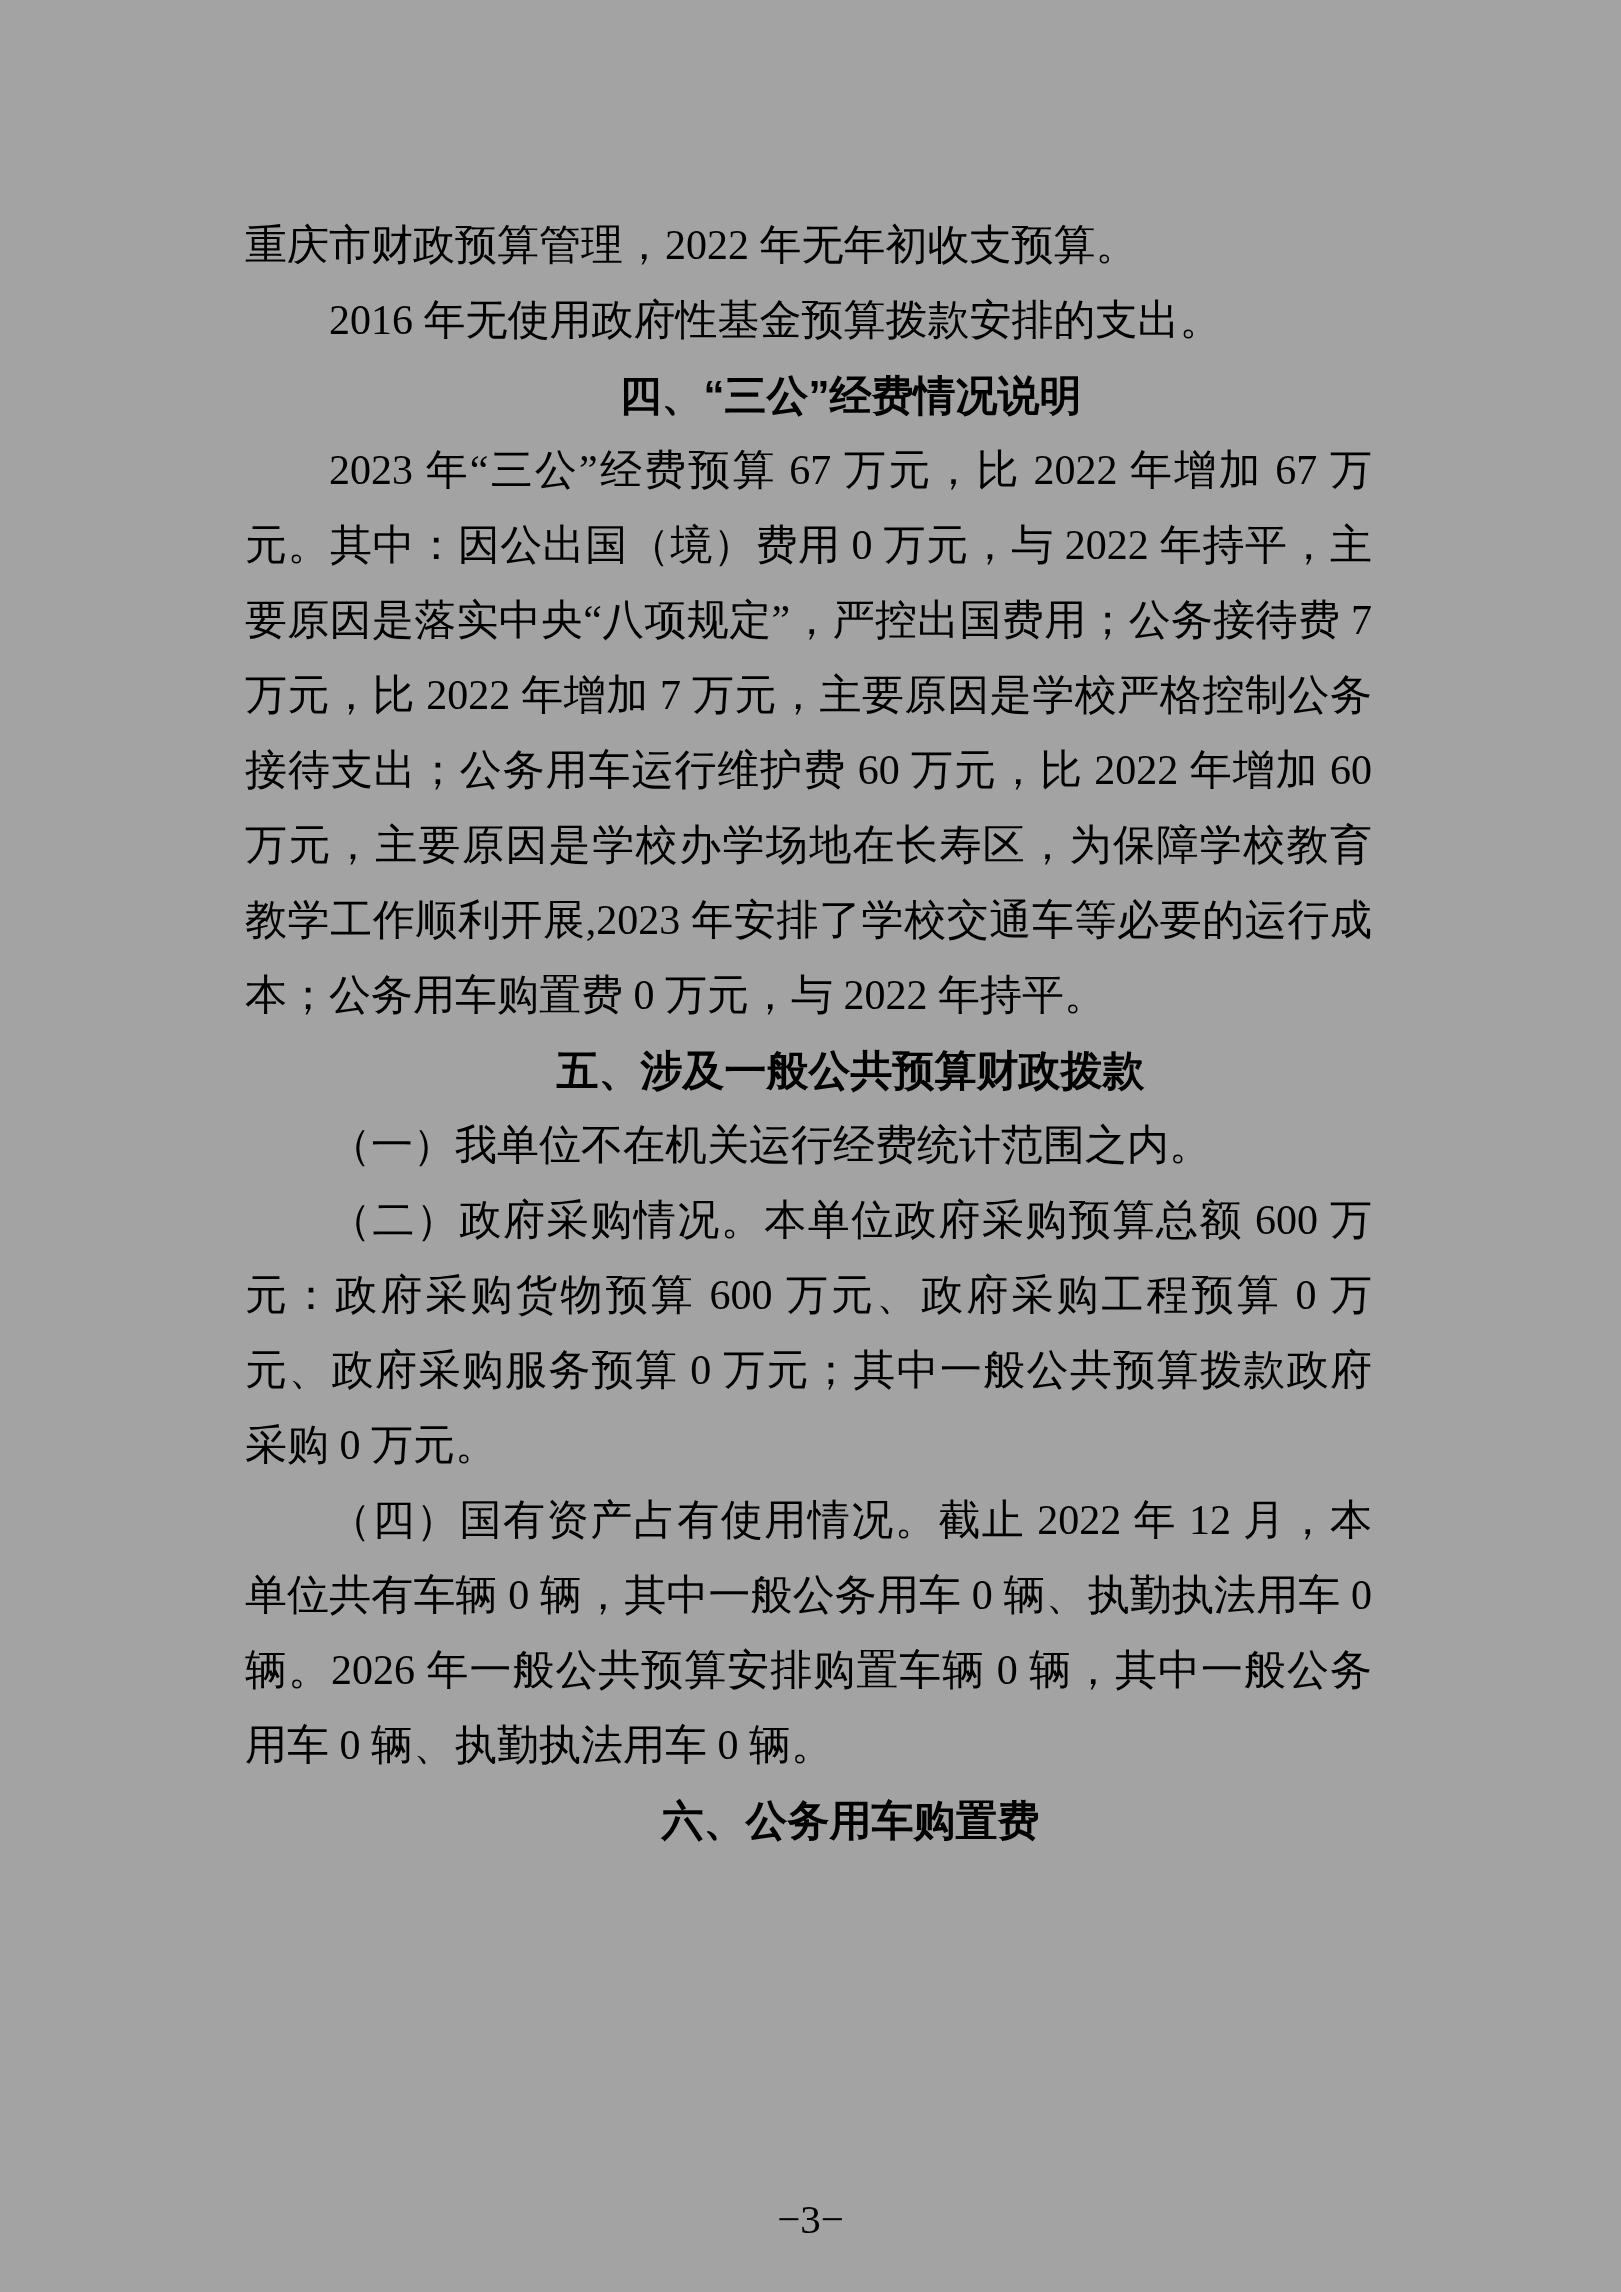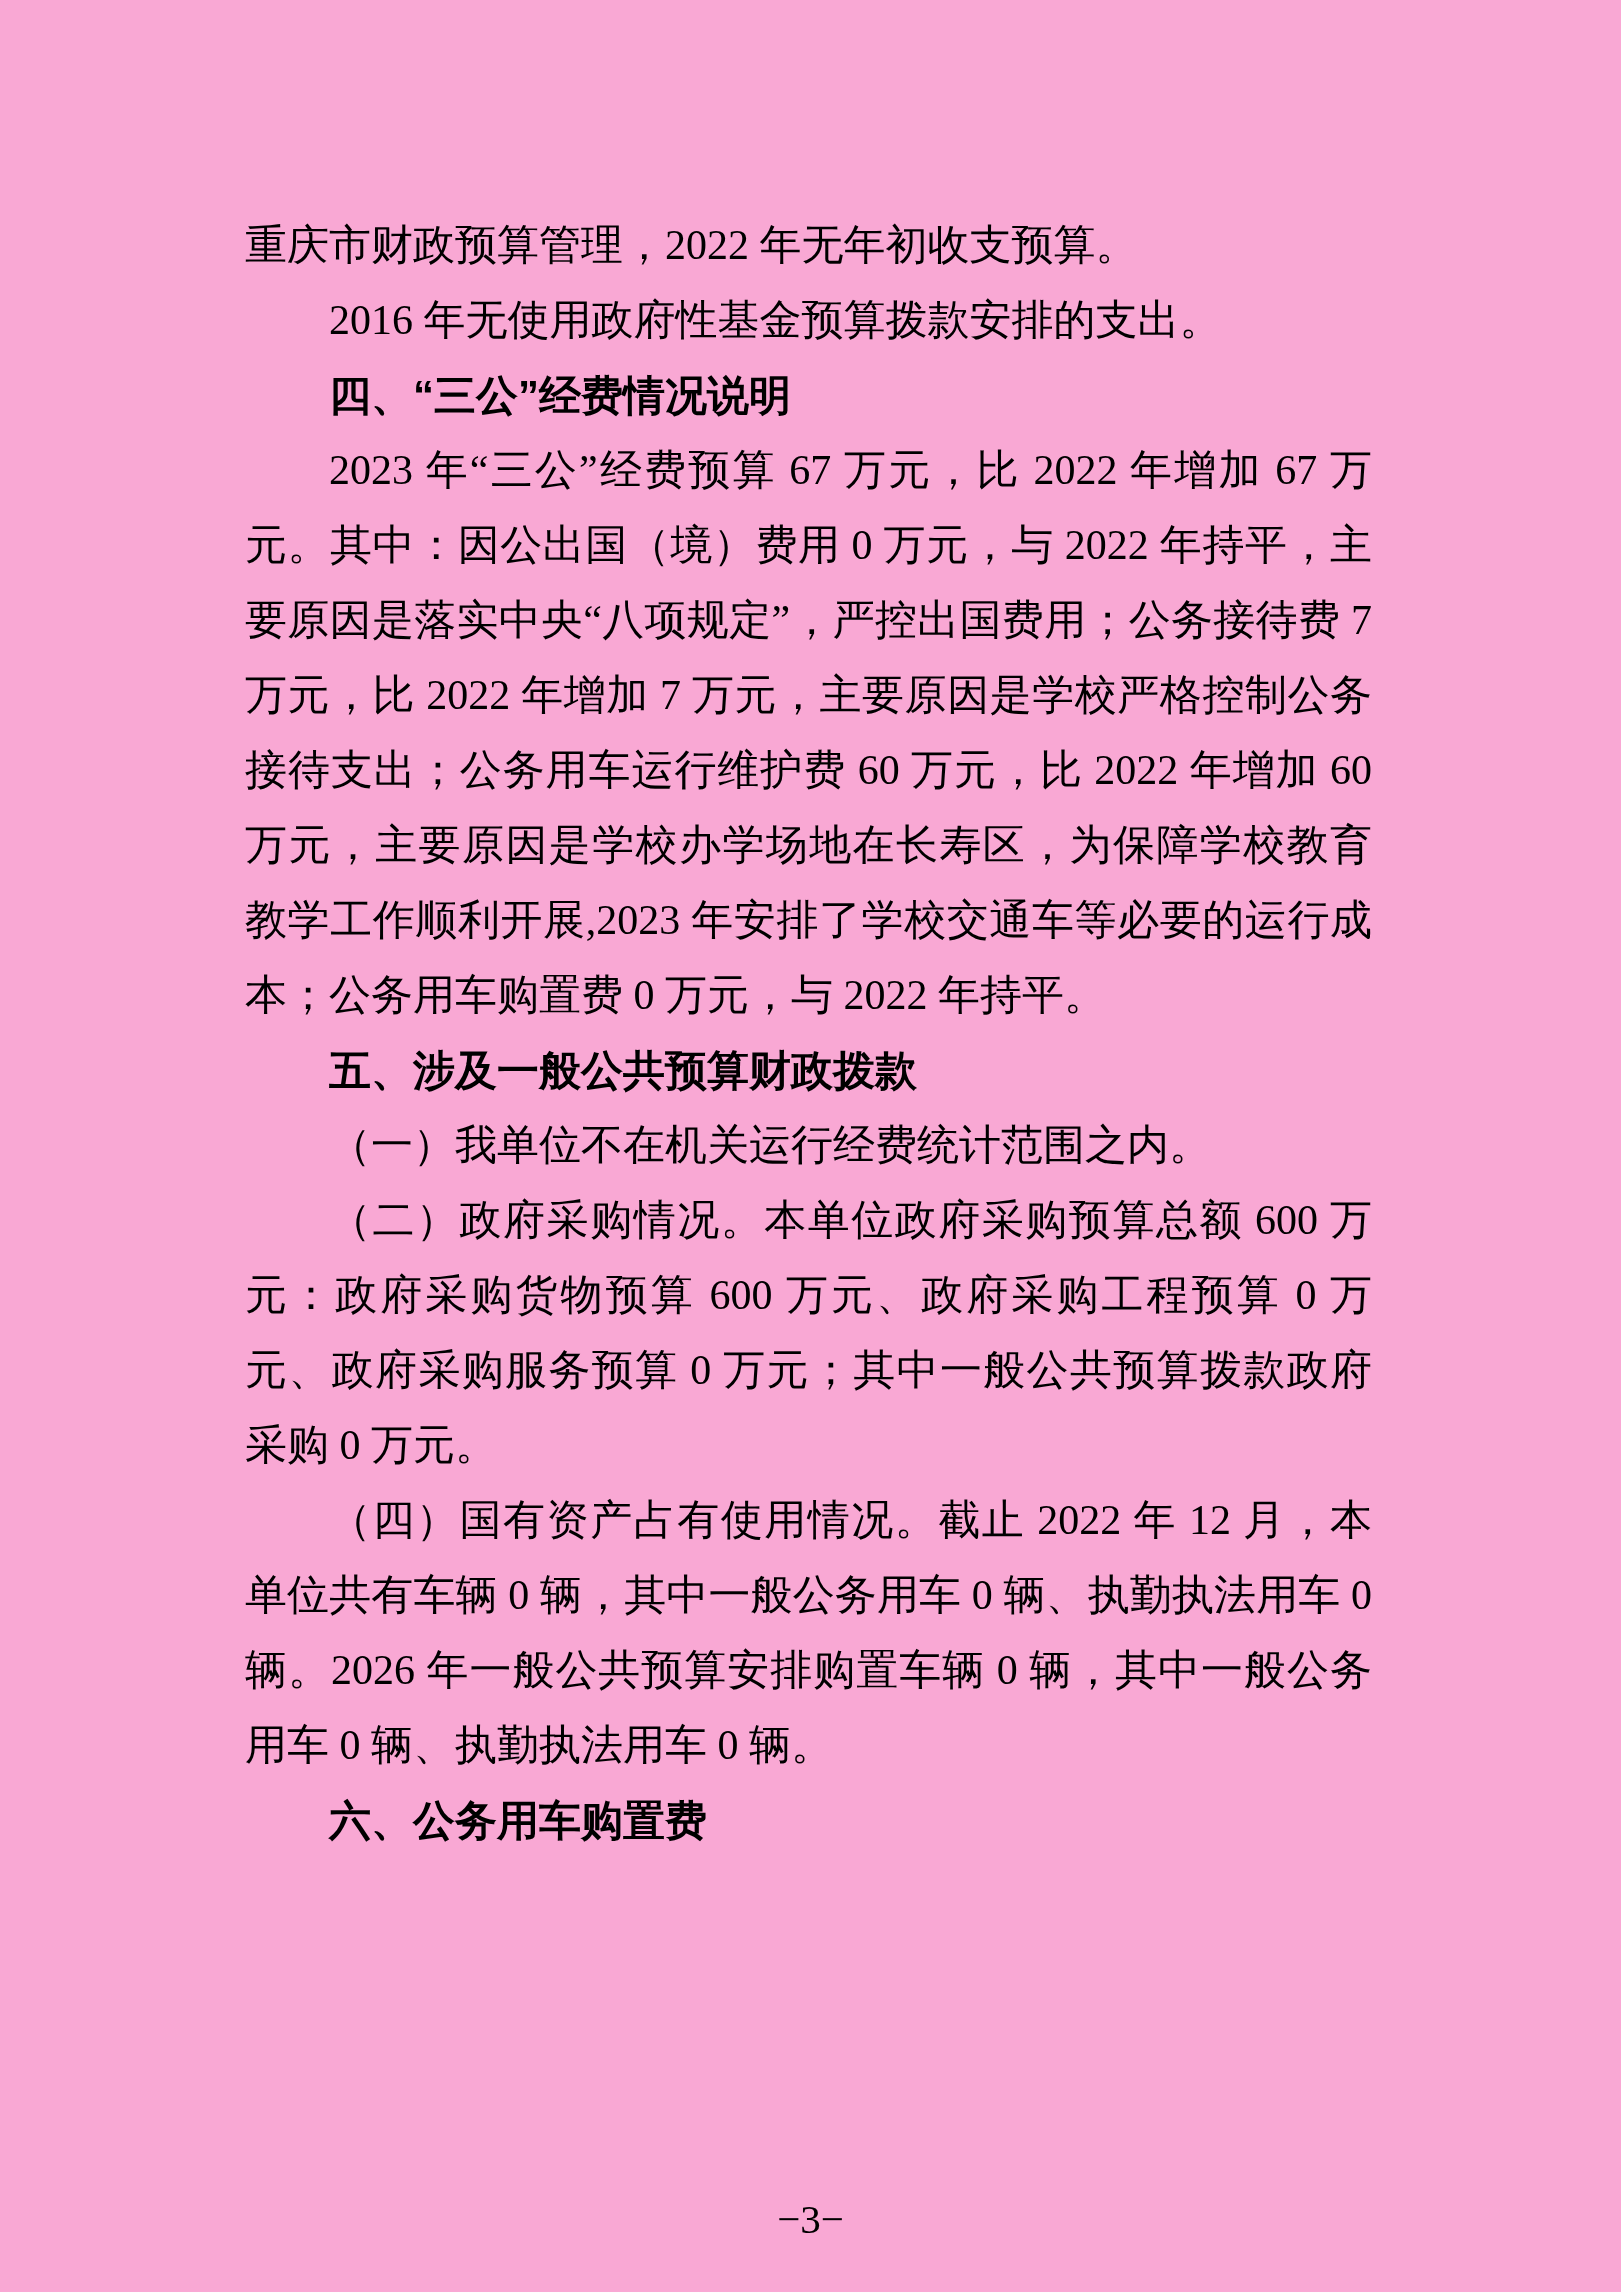--- a/index.html
+++ b/index.html
@@ -4,21 +4,21 @@
 <style>
   html, body {
     margin: 0;
     padding: 0;
     background: #ffffff;
   }
   .page {
     position: relative;
     width: 1621px;
     height: 2293px;
-    background: #f9a8d4;
+    background: #a3a3a3;
     overflow: hidden;
     color: #000000;
   }
   .content {
     position: absolute;
     left: 245px;
     top: 208px;
     width: 1127px;
   }
   p.body {
@@ -28,21 +28,21 @@
     line-height: 75px;
     text-align: justify;
     color: #000000;
   }
   p.heading {
     margin: 0;
     font-family: "Liberation Sans", "DejaVu Sans", sans-serif;
     font-weight: 700;
     font-size: 42px;
     line-height: 75px;
-    text-align: left;
+    text-align: center;
     color: #000000;
   }
   .indent {
     text-indent: 84px;
   }
   .footer {
     position: absolute;
     top: 2182px;
     left: 0;
     width: 100%;

